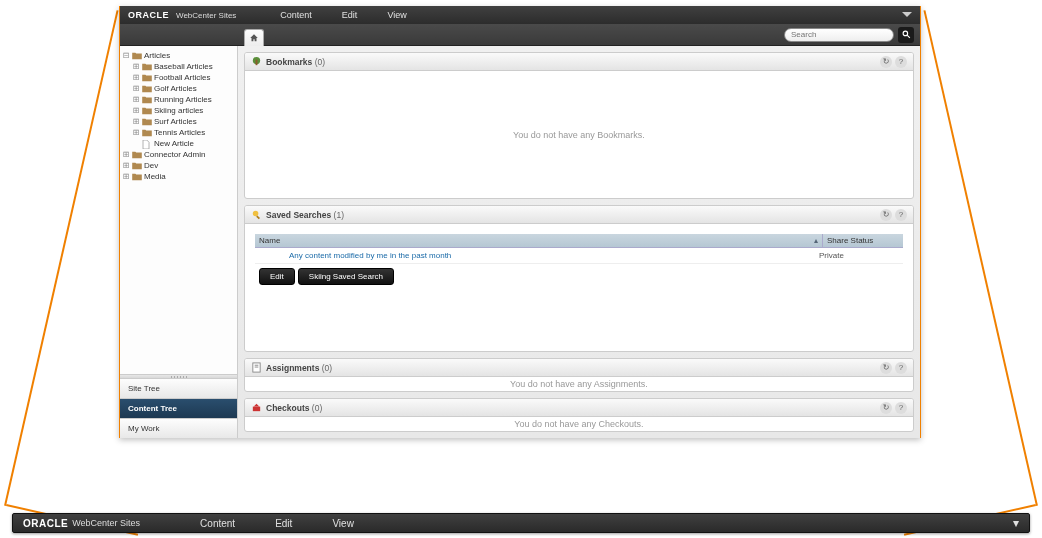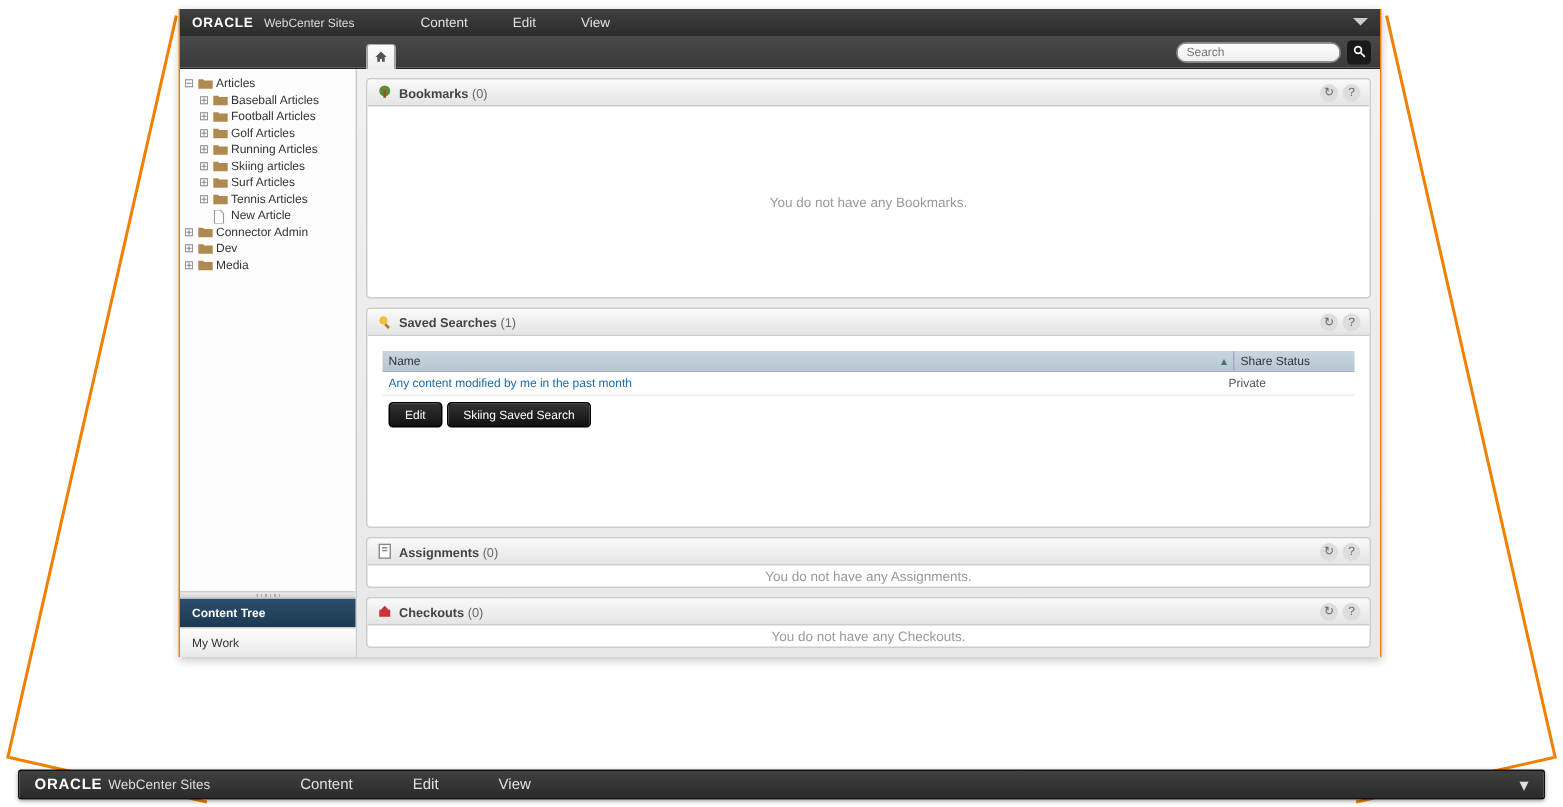--- a/index.html
+++ b/index.html
@@ -150,21 +150,21 @@
   .ss-table-head {
     display:flex;
     background: linear-gradient(#c9d6df,#b5c7d3);
     font-size:8px; color:#333;
     border-bottom:1px solid #aac;
   }
   .ss-table-head .c1 { flex:1; padding:2px 4px; border-right:1px solid #aac; display:flex;align-items:center;}
   .ss-table-head .c1 .sort-ic { margin-left:auto; color:#567;}
   .ss-table-head .c2 { width:80px; padding:2px 4px;}
   .ss-row { display:flex; font-size:8px; padding:3px 4px; border-bottom:1px solid #eee;}
-  .ss-row .c1 { flex:1; color:#1a6aa8; cursor:pointer;}
+  .ss-row .c1 { flex:1; color:#1a6aa8; cursor:pointer;margin-left:30px;}
   .ss-row .c2 { width:80px; color:#555;}
   .ss-btns { display:flex; gap:3px; padding:4px;}
   .dark-btn {
     background: linear-gradient(#333,#111);
     color:#fff; font-size:8px;
     border:1px solid #000;
     border-radius:3px;
     padding: 3px 10px;
     cursor:pointer;
   }
@@ -335,20 +335,21 @@
           <div class="tree-item depth-0">
             <span class="tw">⊞</span>
             <span class="fi"><svg class="folder-icon" viewBox="0 0 12 10">
                 <path d="M0 1 h4 l1 1 h7 v7 h-12 z"></path>
               </svg></span>
             <span>Media</span>
           </div>
         </div>
       <div class="tree-grip"></div>
       <div class="side-tabs">
+        <div class="side-tab">Site Tree</div>
         <div class="side-tab active">Content Tree</div>
         <div class="side-tab">My Work</div>
       </div>
     </div>
 
     <div class="dash">
 
       <div class="panel">
         <div class="panel-head">
           <span class="picon">

